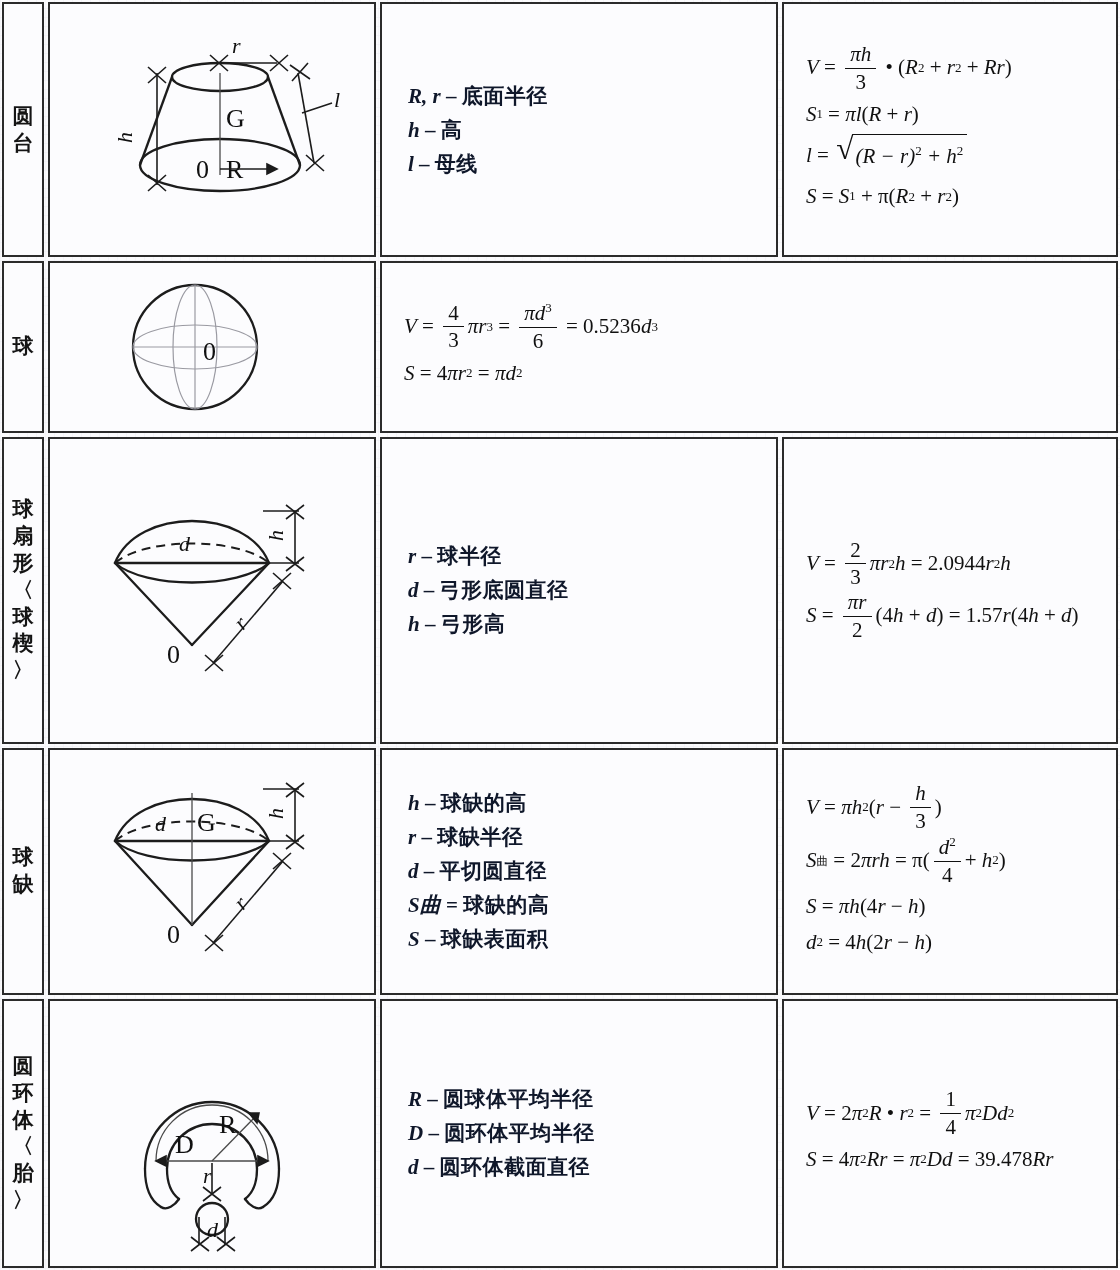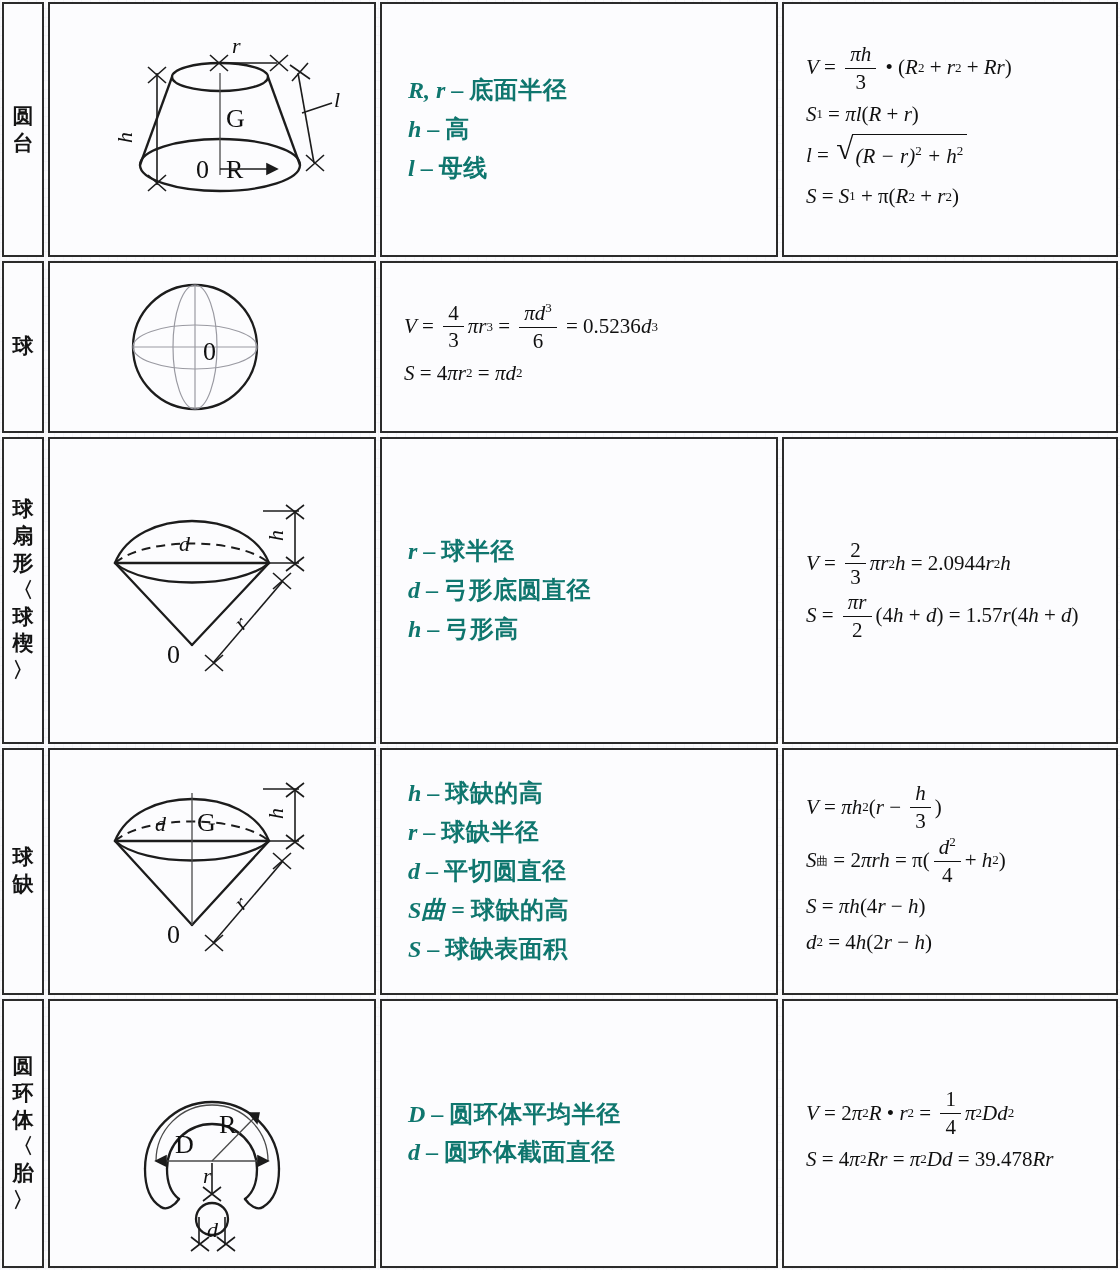--- a/index.html
+++ b/index.html
@@ -51,23 +51,23 @@
     font-size:21px;font-weight:700;line-height:1.28;
     text-align:center;letter-spacing:0;
     color:#141414;
     writing-mode:horizontal-tb;
   }
   .vlabel span{display:block;}
 
   
   .defs{
     padding:6px 0 6px 26px;
-    font-size:24px;line-height:1.62;
+    font-size:21px;line-height:1.62;
     font-family:"Liberation Serif",serif;
-    color:#0f766e;font-weight:700;
+    color:#0f172a;font-weight:700;
   }
   .defs .ln{white-space:nowrap;}
   .defs i{font-style:italic;font-family:"Liberation Serif",serif;}
   .defs .zh{font-family:"Liberation Sans",sans-serif;font-weight:700;letter-spacing:.5px;}
 
   
   .formulas{
     padding:6px 0 6px 22px;
     font-size:21px;line-height:1.9;
     font-family:"Liberation Serif",serif;
@@ -541,20 +541,25 @@
           <path class="lead" d="M158 206 V234"></path>
           <path class="lead" d="M124 226 L142 240 M142 226 L124 240"></path>
           <path class="lead" d="M150 226 L168 240 M168 226 L150 240"></path>
           <text class="small" x="140" y="226">d</text>
         </svg>
       </div>
 
       <div class="cell c-def">
         <div class="defs">
           <div class="ln">
+            <i>R</i>
+            <span>–</span>
+            <span class="zh">圆球体平均半径</span>
+          </div>
+          <div class="ln">
             <i>D</i>
             <span>–</span>
             <span class="zh">圆环体平均半径</span>
           </div>
           <div class="ln">
             <i>d</i>
             <span>–</span>
             <span class="zh">圆环体截面直径</span>
           </div>
         </div>

